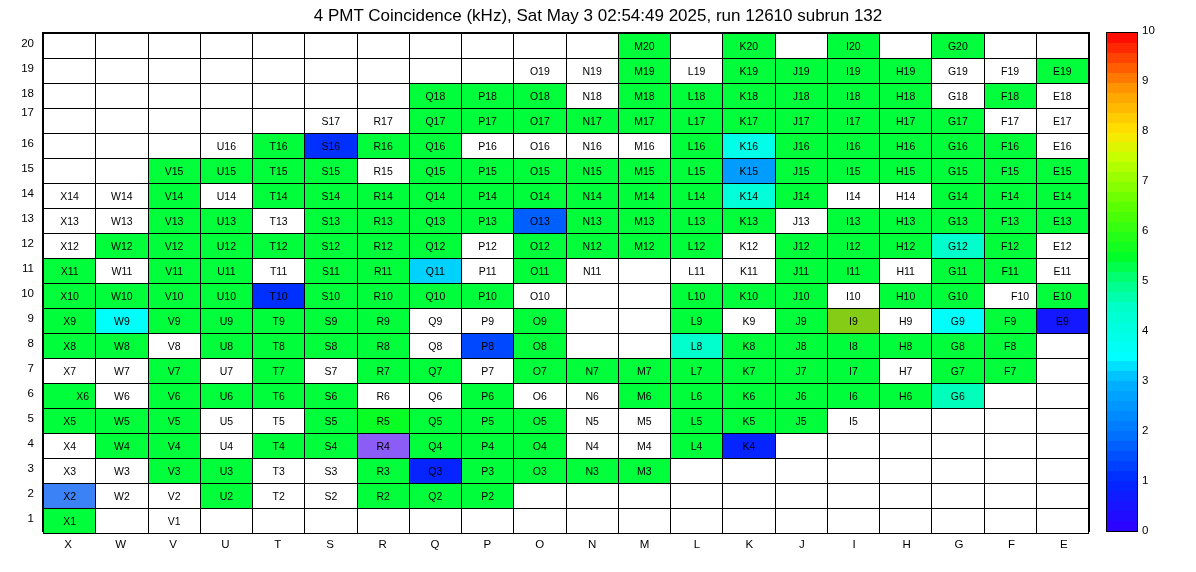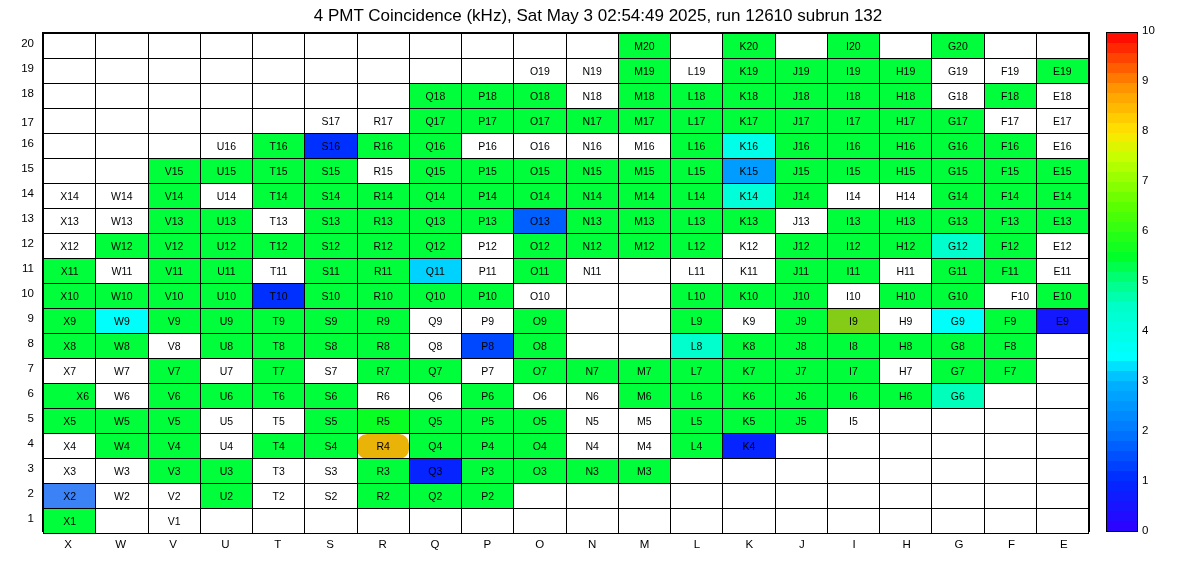--- a/index.html
+++ b/index.html
@@ -411,21 +411,21 @@
             <td style="background: rgb(255, 255, 255);"></td>
             <td style="background: rgb(255, 255, 255);"></td>
           </tr>
           <tr>
             <td style="background: rgb(255, 255, 255);">X4</td>
             <td style="background: rgb(0, 255, 58);">W4</td>
             <td style="background: rgb(0, 255, 58);">V4</td>
             <td style="background: rgb(255, 255, 255);">U4</td>
             <td style="background: rgb(0, 255, 58);">T4</td>
             <td style="background: rgb(0, 255, 58);">S4</td>
-            <td style="background: #eab308; border-radius: 10px;">R4</td>
+            <td style="background: #8b5cf6;">R4</td>
             <td style="background: rgb(0, 255, 58);">Q4</td>
             <td style="background: rgb(0, 255, 58);">P4</td>
             <td style="background: rgb(0, 255, 58);">O4</td>
             <td style="background: rgb(255, 255, 255);">N4</td>
             <td style="background: rgb(255, 255, 255);">M4</td>
             <td style="background: rgb(0, 255, 58);">L4</td>
             <td style="background: rgb(5, 36, 255);">K4</td>
             <td style="background: rgb(255, 255, 255);"></td>
             <td style="background: rgb(255, 255, 255);"></td>
             <td style="background: rgb(255, 255, 255);"></td>
@@ -500,21 +500,21 @@
             <td style="background: rgb(255, 255, 255);"></td>
           </tr>
         </tbody>
     </table>
   </div>
 
   <div id="ylabels">
       <div class="ylab" style="top: 36.5px;">20</div>
       <div class="ylab" style="top: 61.5px;">19</div>
       <div class="ylab" style="top: 86.5px;">18</div>
-      <div class="ylab" style="top: 116px;">17</div>
+      <div class="ylab" style="top: 106px;">17</div>
       <div class="ylab" style="top: 136.5px;">16</div>
       <div class="ylab" style="top: 161.5px;">15</div>
       <div class="ylab" style="top: 186.5px;">14</div>
       <div class="ylab" style="top: 211.5px;">13</div>
       <div class="ylab" style="top: 236.5px;">12</div>
       <div class="ylab" style="top: 262px;">11</div>
       <div class="ylab" style="top: 286.5px;">10</div>
       <div class="ylab" style="top: 311.5px;">9</div>
       <div class="ylab" style="top: 336.5px;">8</div>
       <div class="ylab" style="top: 361.5px;">7</div>

